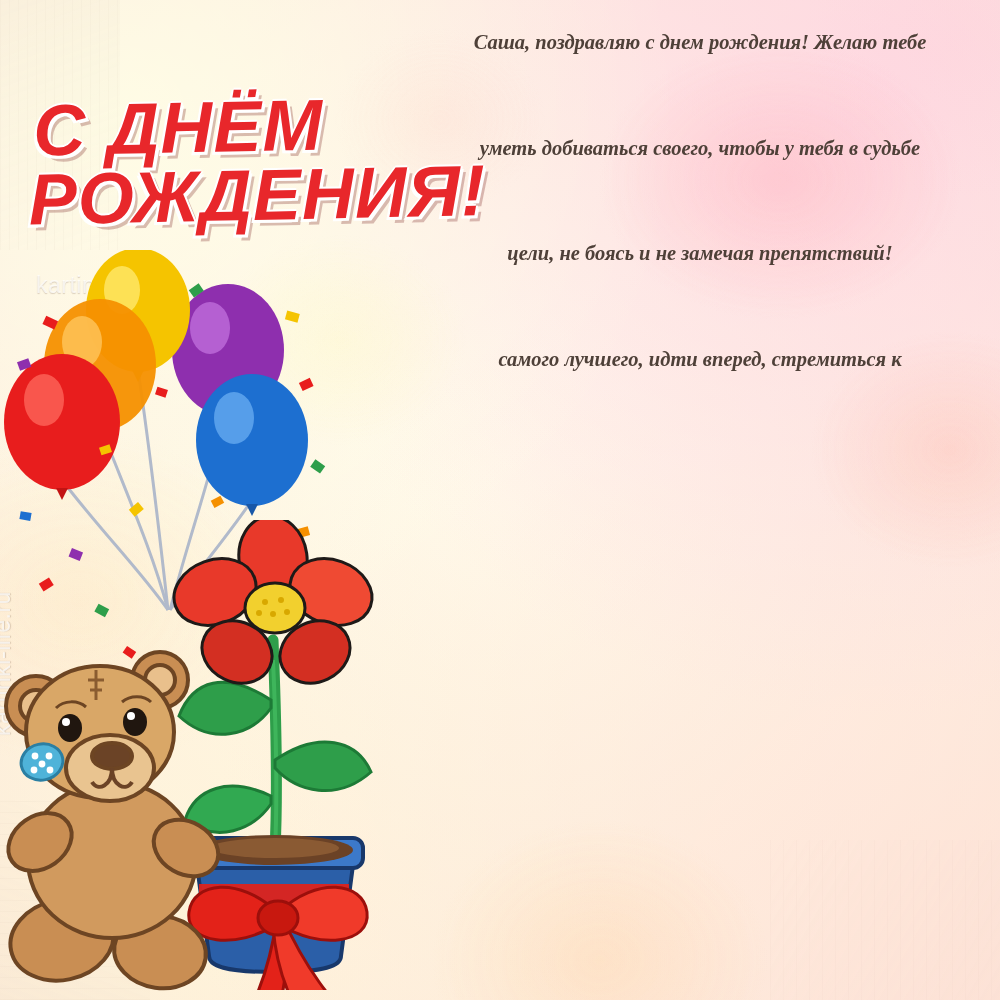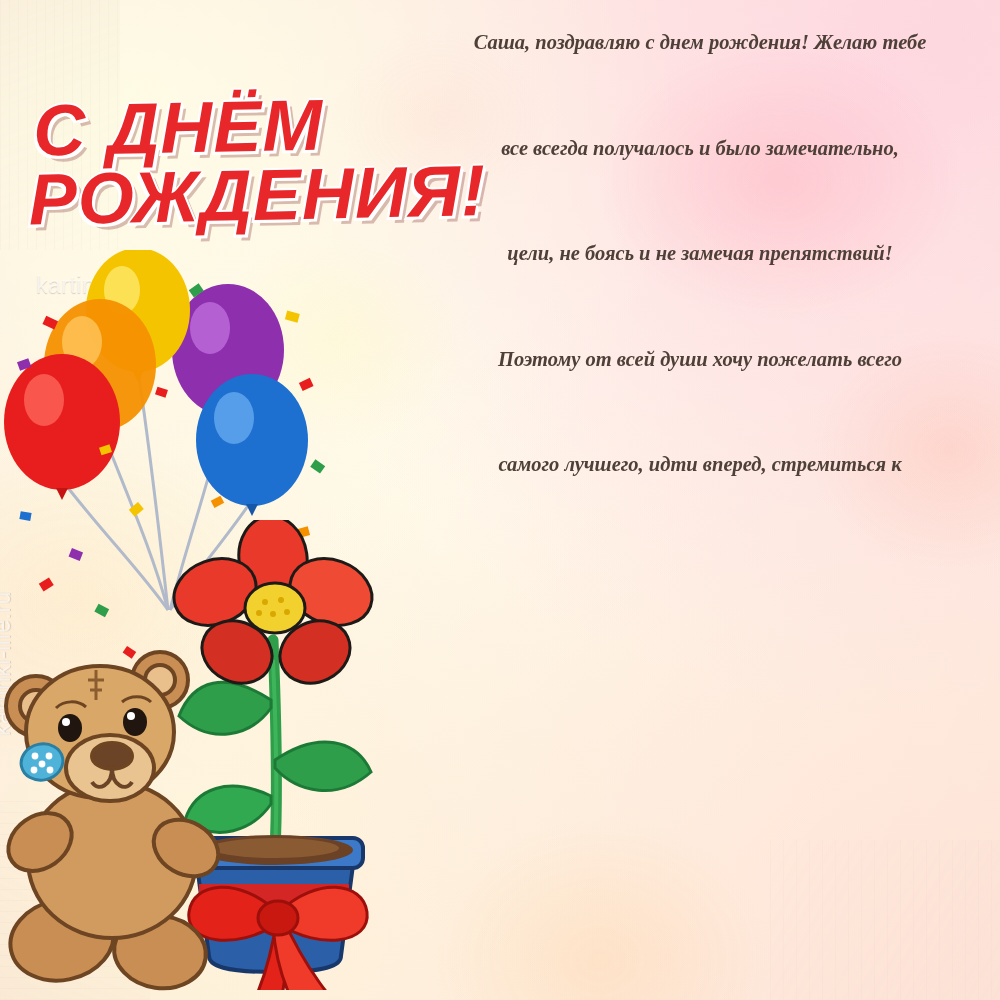--- a/index.html
+++ b/index.html
@@ -134,23 +134,22 @@
   <div id="title">
     <span class="line1">С ДНЁМ</span>
     <span class="line2">РОЖДЕНИЯ!</span>
   </div>
 
   <div class="watermark" id="wm-top">kartinki-life.ru</div>
   <div class="watermark" id="wm-left">kartinki-life.ru</div>
 
   <div id="greeting">
     <p class="gline">Саша, поздравляю с днем рождения! Желаю тебе</p>
-    <p class="gline">все всегда получалось и было замечательно,</p>
+    <p class="gline">уметь добиваться своего, чтобы у тебя в судьбе</p>
     <p class="gline">цели, не боясь и не замечая препятствий!</p>
-    <p class="gline">Поэтому от всей души хочу пожелать всего</p>
     <p class="gline">самого лучшего, идти вперед, стремиться к</p>
   </div>
 
   <svg class="art" id="balloons" viewBox="0 0 350 420">
 
     <g stroke="#a9b4c9" stroke-width="3" fill="none" opacity="0.9">
       <path d="M138,120 C150,200 158,270 168,360"></path>
       <path d="M226,160 C210,230 188,290 170,360"></path>
       <path d="M62,230 C100,280 140,320 168,360"></path>
       <path d="M252,250 C225,290 190,330 170,360"></path>

